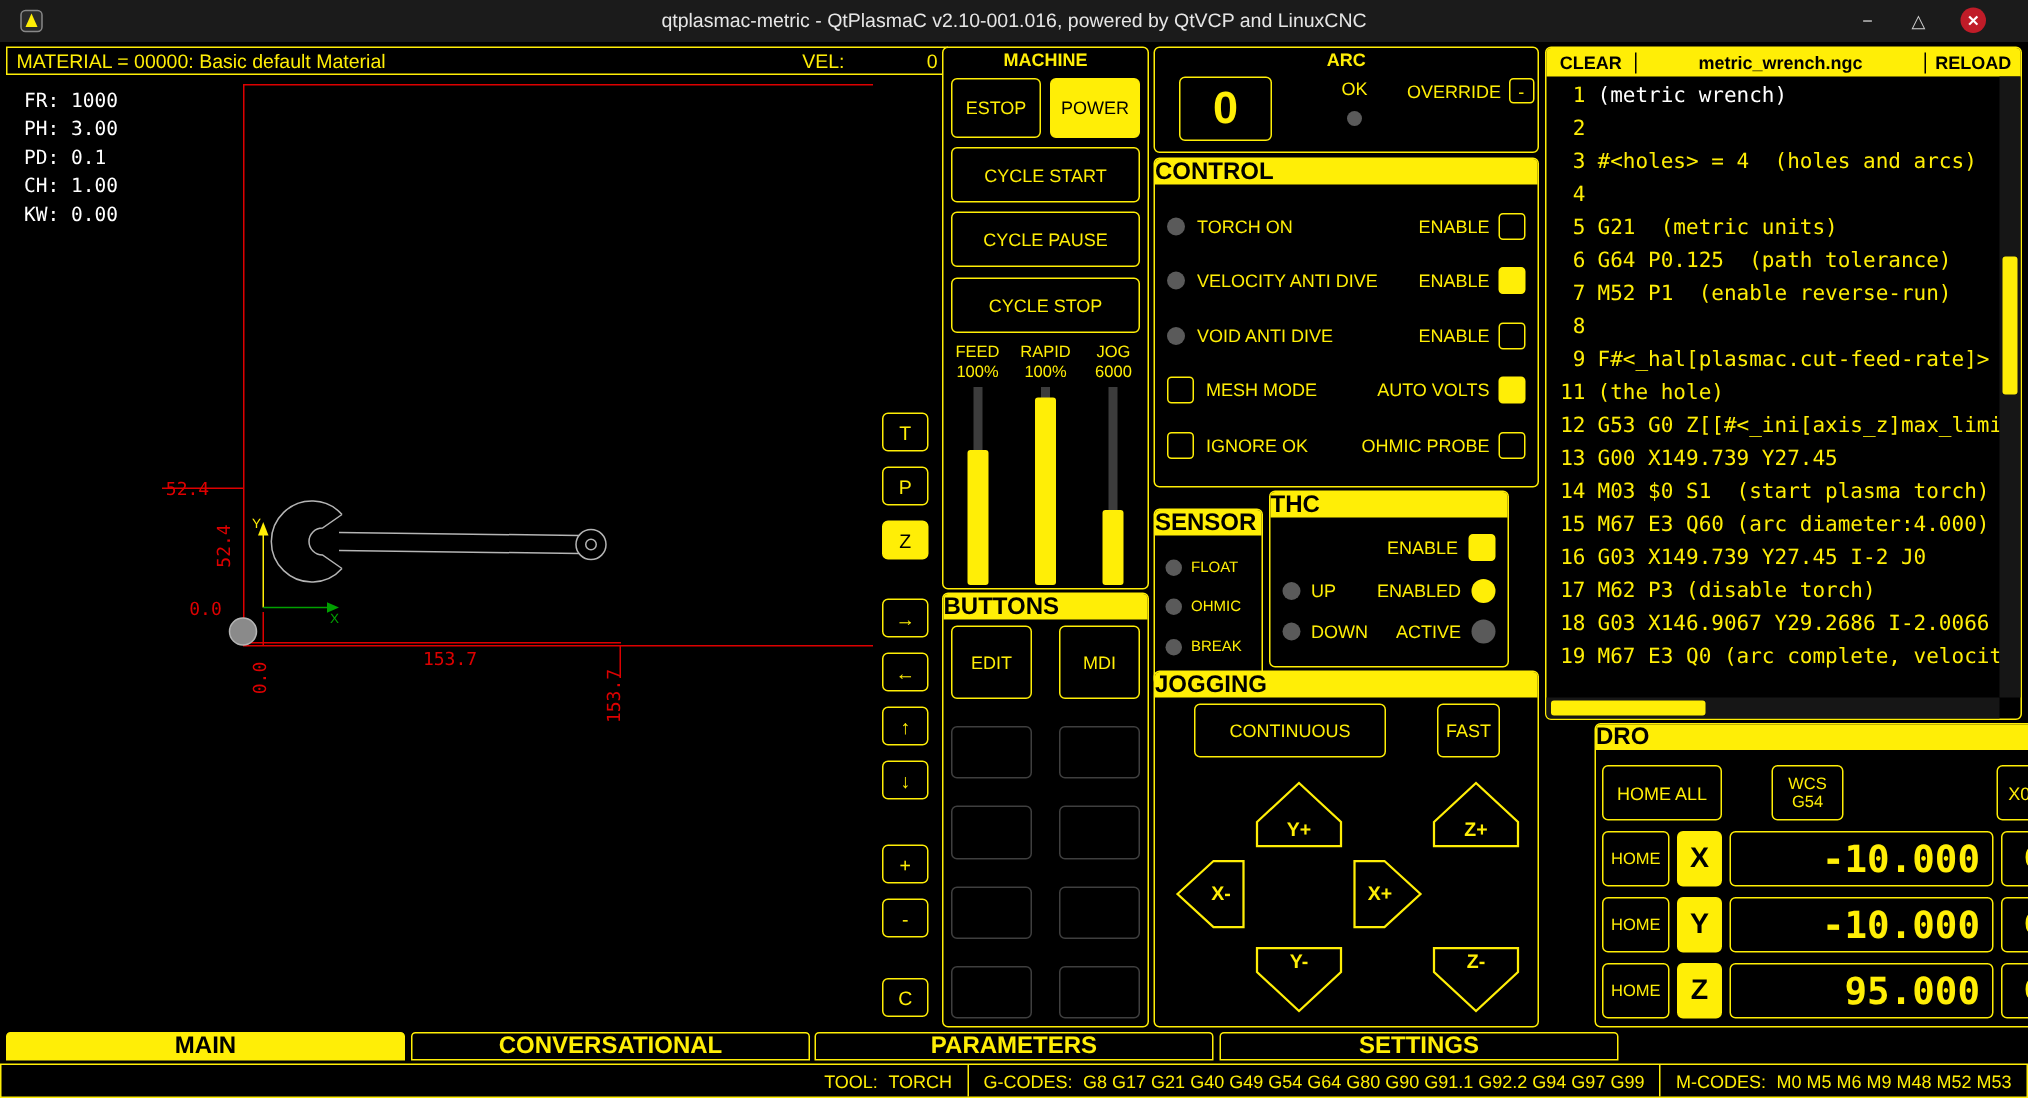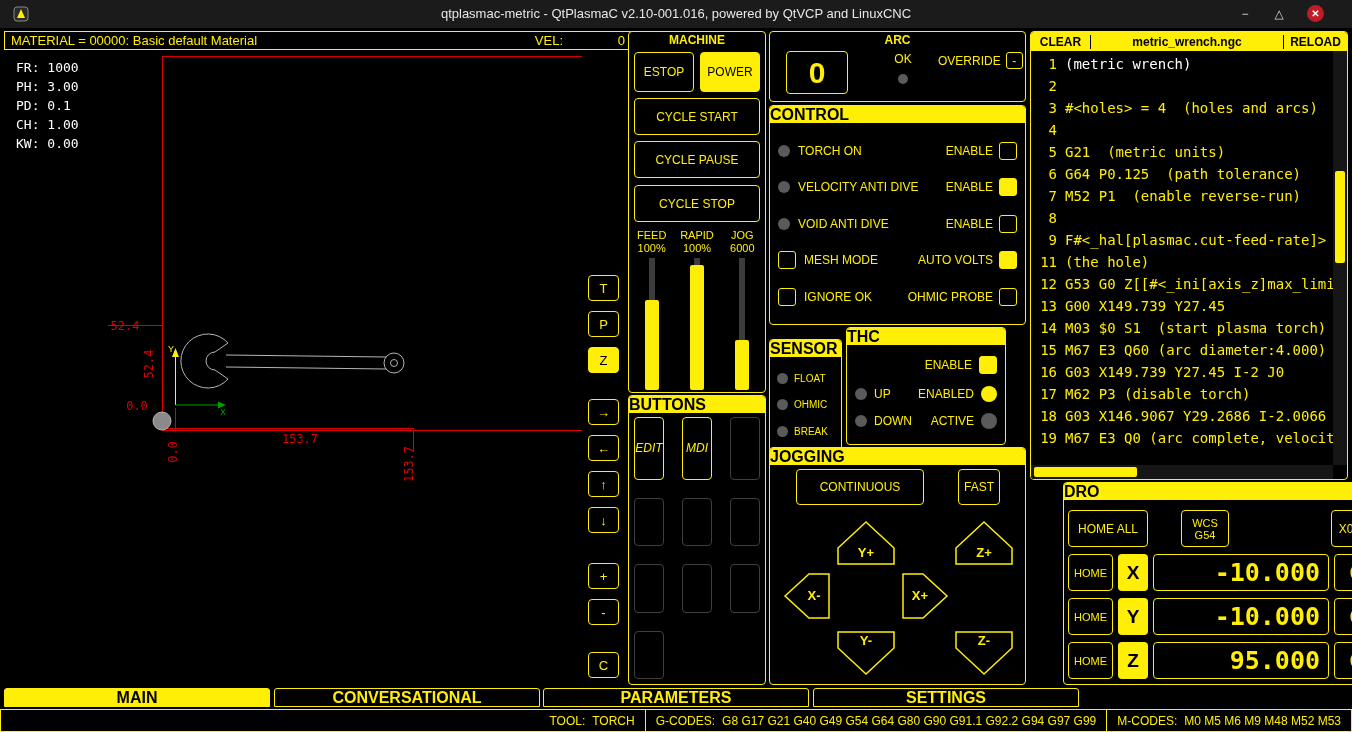--- a/index.html
+++ b/index.html
@@ -54,21 +54,21 @@
   #machine .ovr-labels{position:absolute;top:197px;left:0;right:0;display:flex;}
   #machine .ovr-labels div{flex:1;text-align:center;color:var(--y);font-size:11px;line-height:13px;}
   #machine .sliders{position:absolute;top:226px;left:0;right:0;height:132px;display:flex;}
   #machine .scol{flex:1;position:relative;}
   #machine .groove{position:absolute;left:50%;transform:translateX(-50%);top:0;bottom:0;width:6px;background:#3c3c3c;}
   #machine .sfill{position:absolute;left:50%;transform:translateX(-50%);bottom:0;width:14px;background:var(--y);border-radius:2px;}
   .sf-feed{height:68%;} .sf-rapid{height:95%;} .sf-jog{height:38%;}
 
   
   #buttons{left:628px;top:395px;width:138px;height:290px;}
-  #buttons .grid{position:absolute;top:21px;left:5px;right:5px;bottom:5px;display:grid;grid-template-columns:1fr 1fr 1fr;gap:18px;font-style:italic;}
+  #buttons .grid{position:absolute;top:21px;left:5px;right:5px;bottom:5px;display:grid;grid-template-columns:1fr 1fr;gap:18px;}
   #buttons .empty{border:1px solid #3f3f3f;border-radius:4px;}
 
   
   #arc{left:769px;top:31px;width:257px;height:71px;}
   #arc-value{position:absolute;left:16px;top:19px;width:62px;height:43px;border:1px solid var(--y);border-radius:4px;color:var(--y);font-size:30px;font-weight:bold;display:flex;align-items:center;justify-content:center;}
   #arc-ok{position:absolute;left:114px;top:20px;width:38px;display:flex;flex-direction:column;align-items:center;gap:8px;}
   #arc-ok .dot{width:10px;height:10px;border-radius:50%;background:#5a5a5a;}
   #arc-override{position:absolute;left:168px;top:20px;width:86px;display:flex;flex-direction:row;align-items:center;gap:5px;}
   #arc-override .ctrls{display:flex;align-items:center;gap:4px;}
   #arc-override .mini{width:17px;height:17px;font-size:12px;border-radius:3px;}

